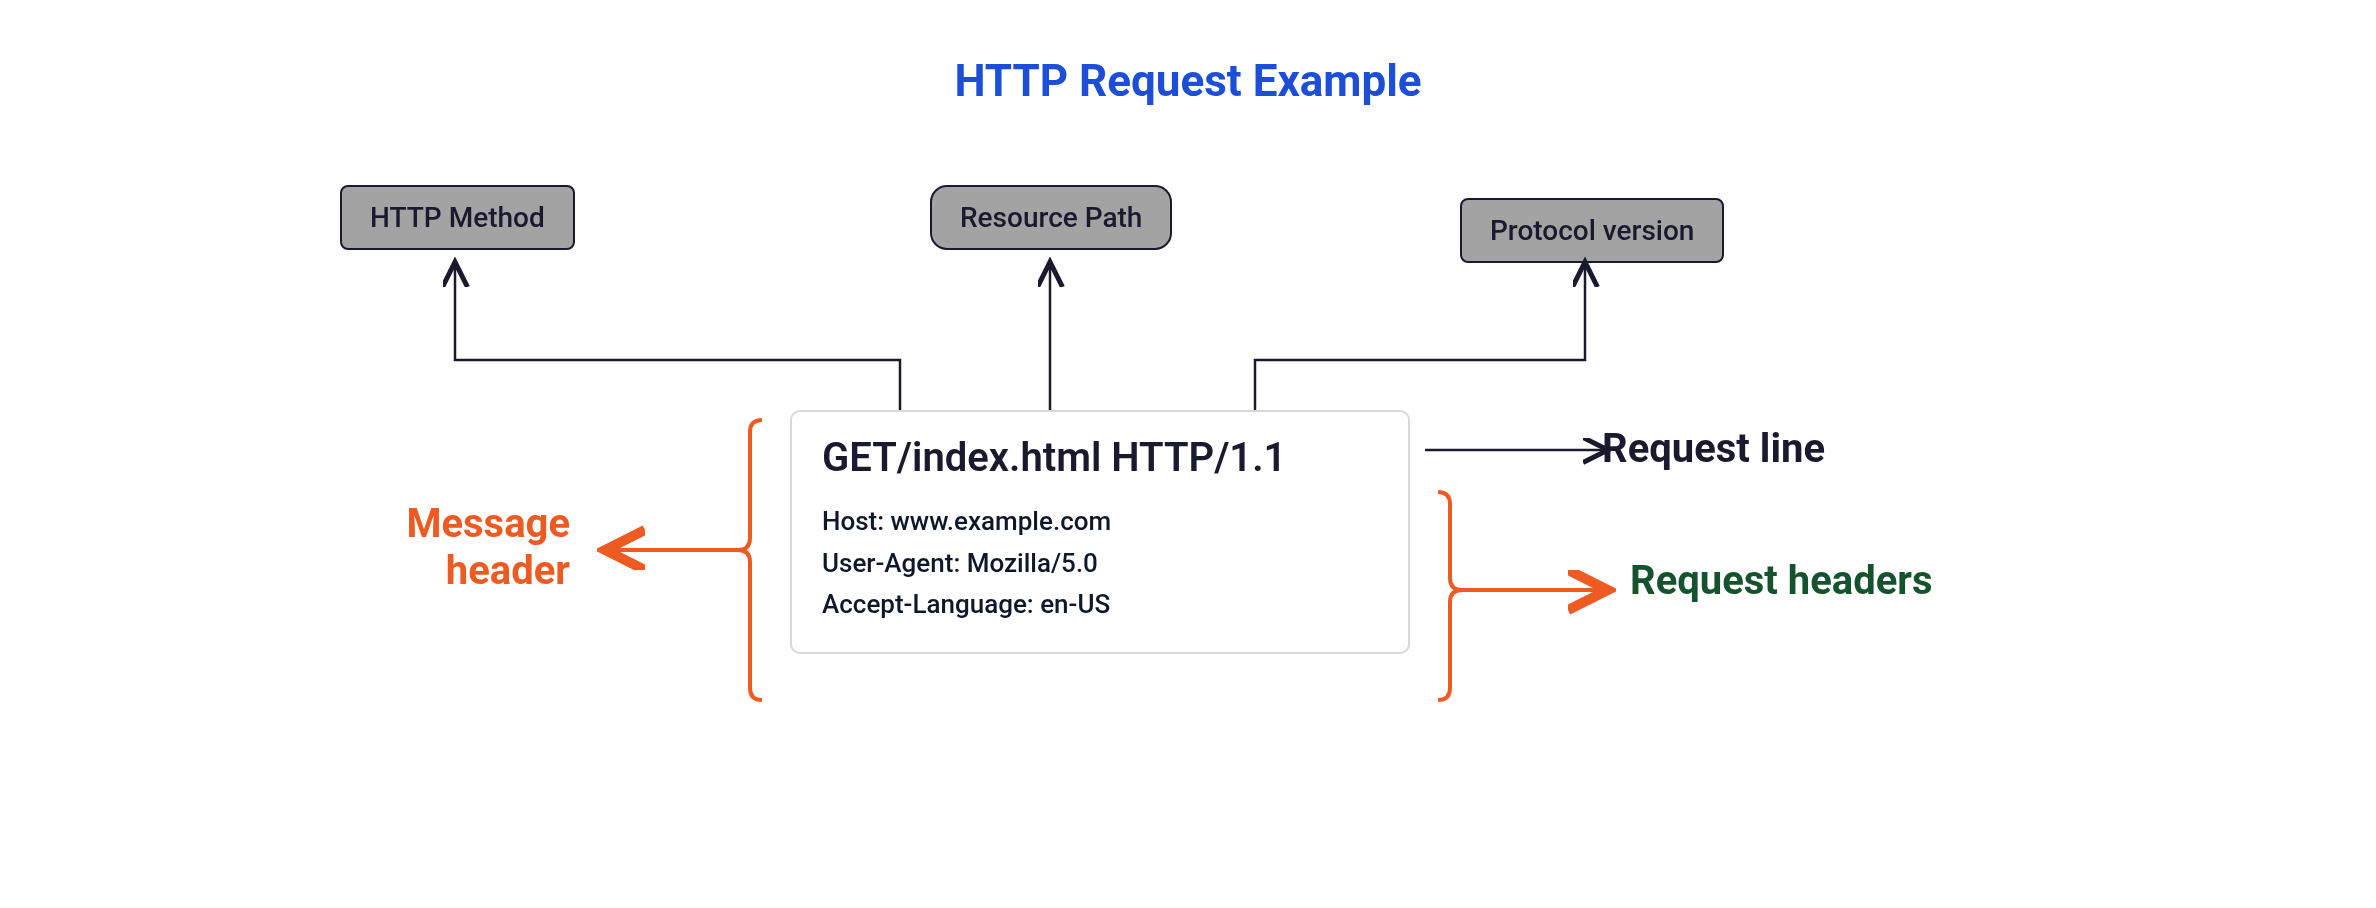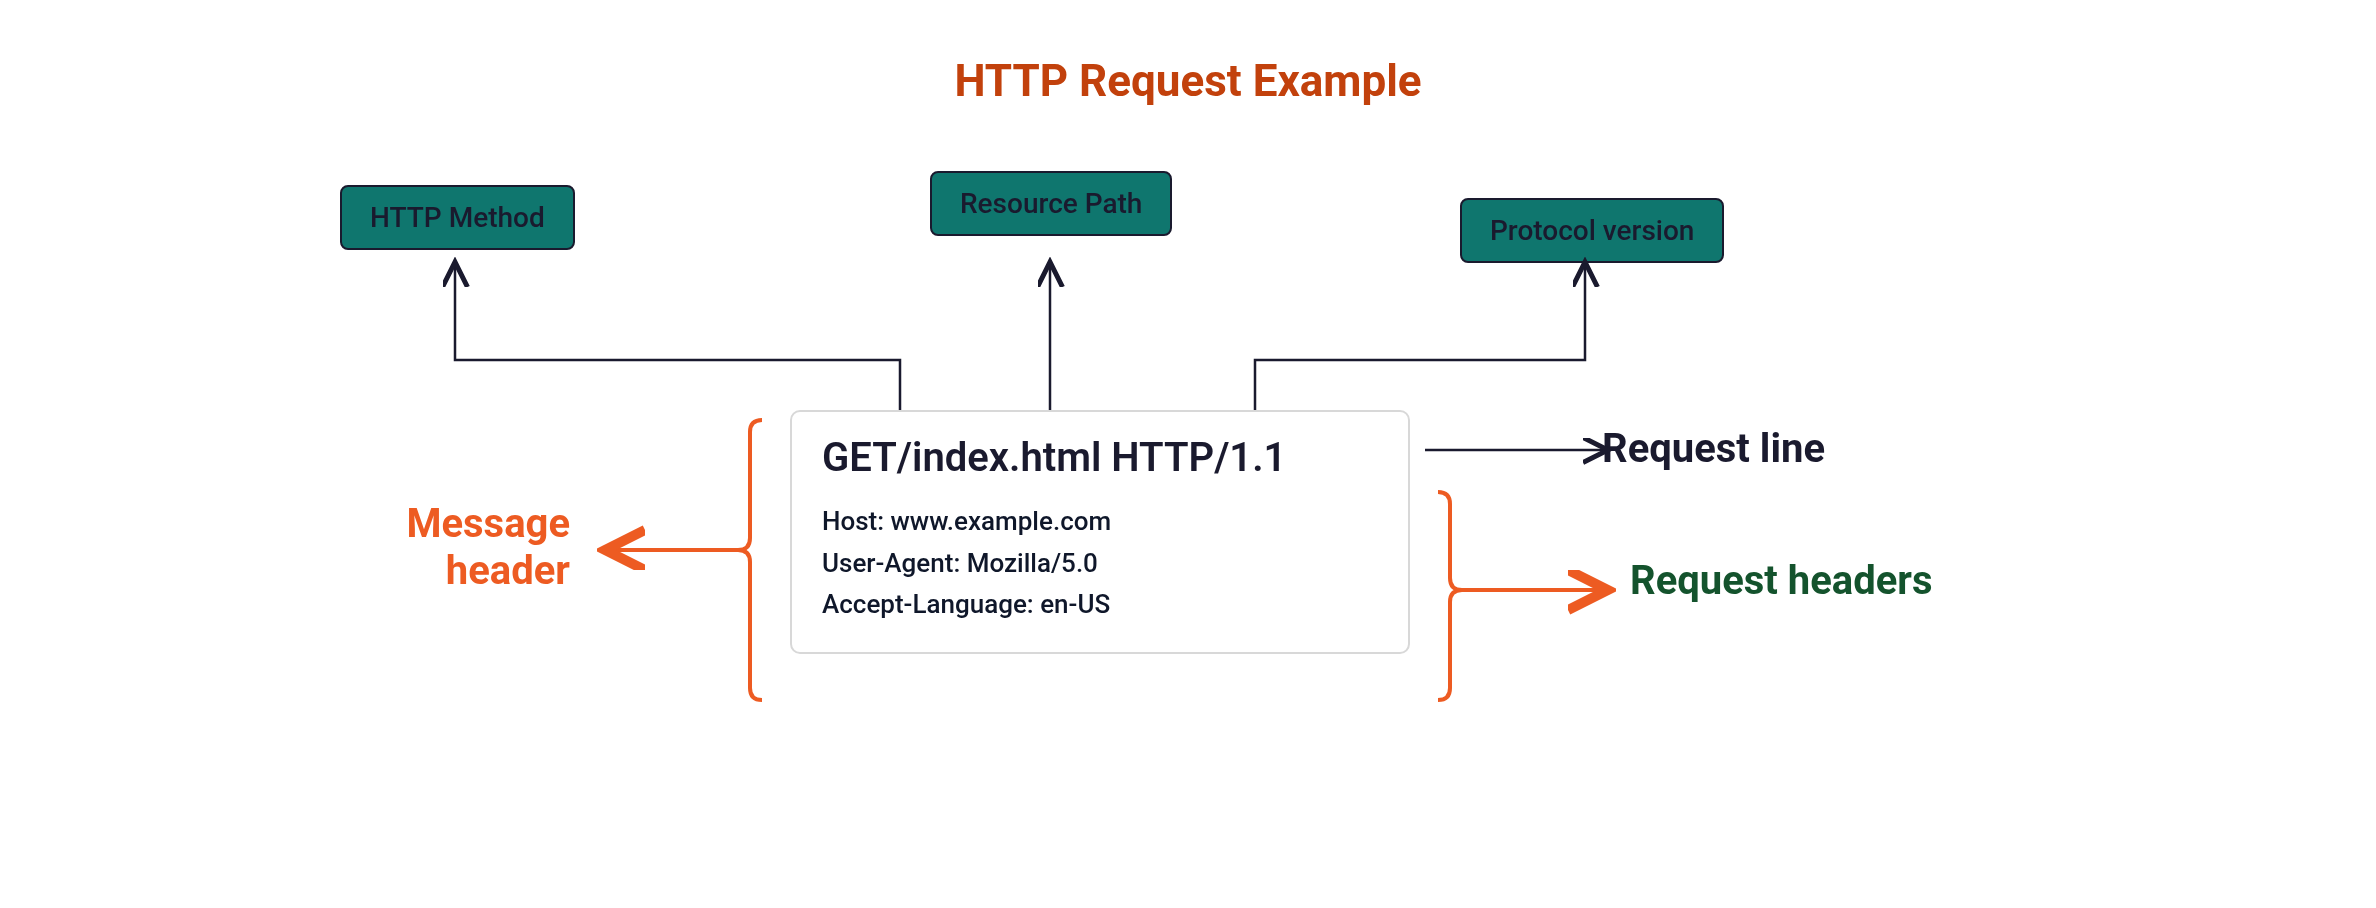--- a/index.html
+++ b/index.html
@@ -12,41 +12,42 @@
       background: #ffffff;
       width: 2376px;
       height: 908px;
       position: relative;
     }
     .title {
       position: absolute;
       top: 55px;
       left: 50%;
       transform: translateX(-50%);
-      color: #c2410c;
+      color: #1d4ed8;
       font-size: 44px;
       font-weight: 700;
     }
     .label-box {
       position: absolute;
       border: 2.5px solid #1a1a2e;
       border-radius: 8px;
       padding: 14px 28px;
       font-size: 28px;
       font-weight: 500;
       color: #1a1a2e;
-      background: #0f766e;
+      background: #a3a3a3;
     }
     .label-method {
       top: 185px;
       left: 340px;
     }
     .label-resource {
-      top: 171px;
+      top: 185px;
       left: 930px;
+      border-radius: 17px;
     }
     .label-protocol {
       top: 198px;
       left: 1460px;
     }
     .request-box {
       position: absolute;
       top: 410px;
       left: 790px;
       width: 620px;

